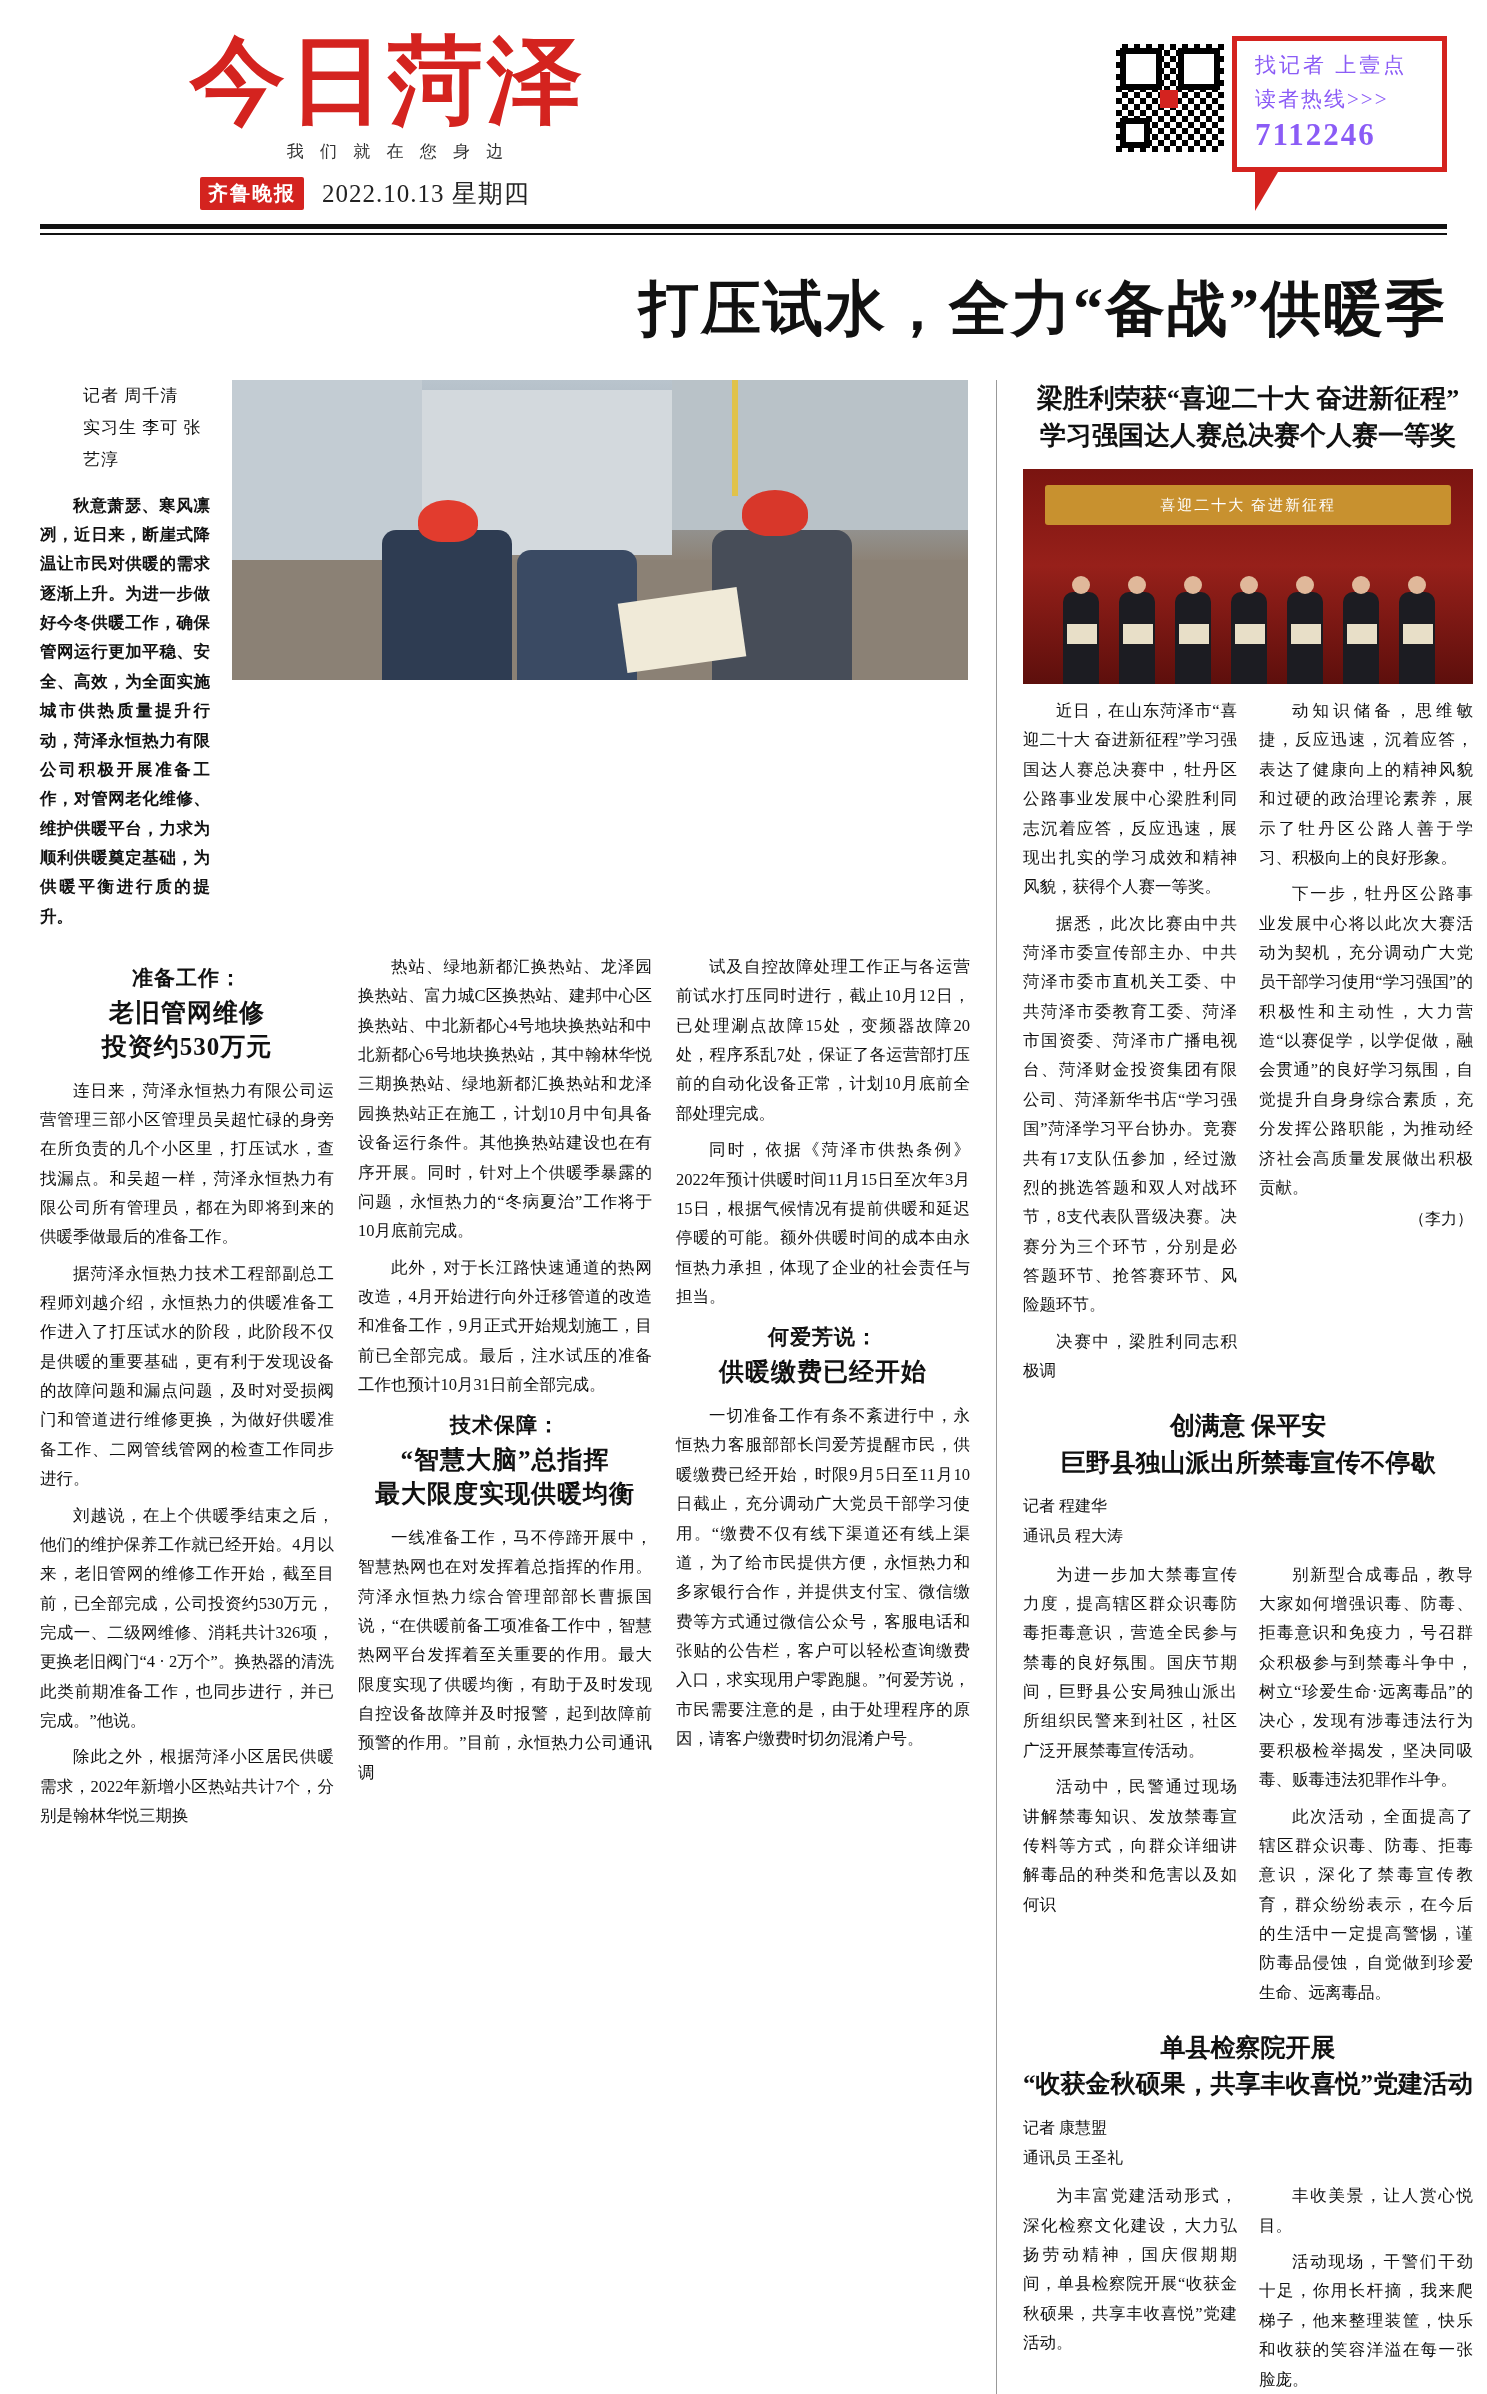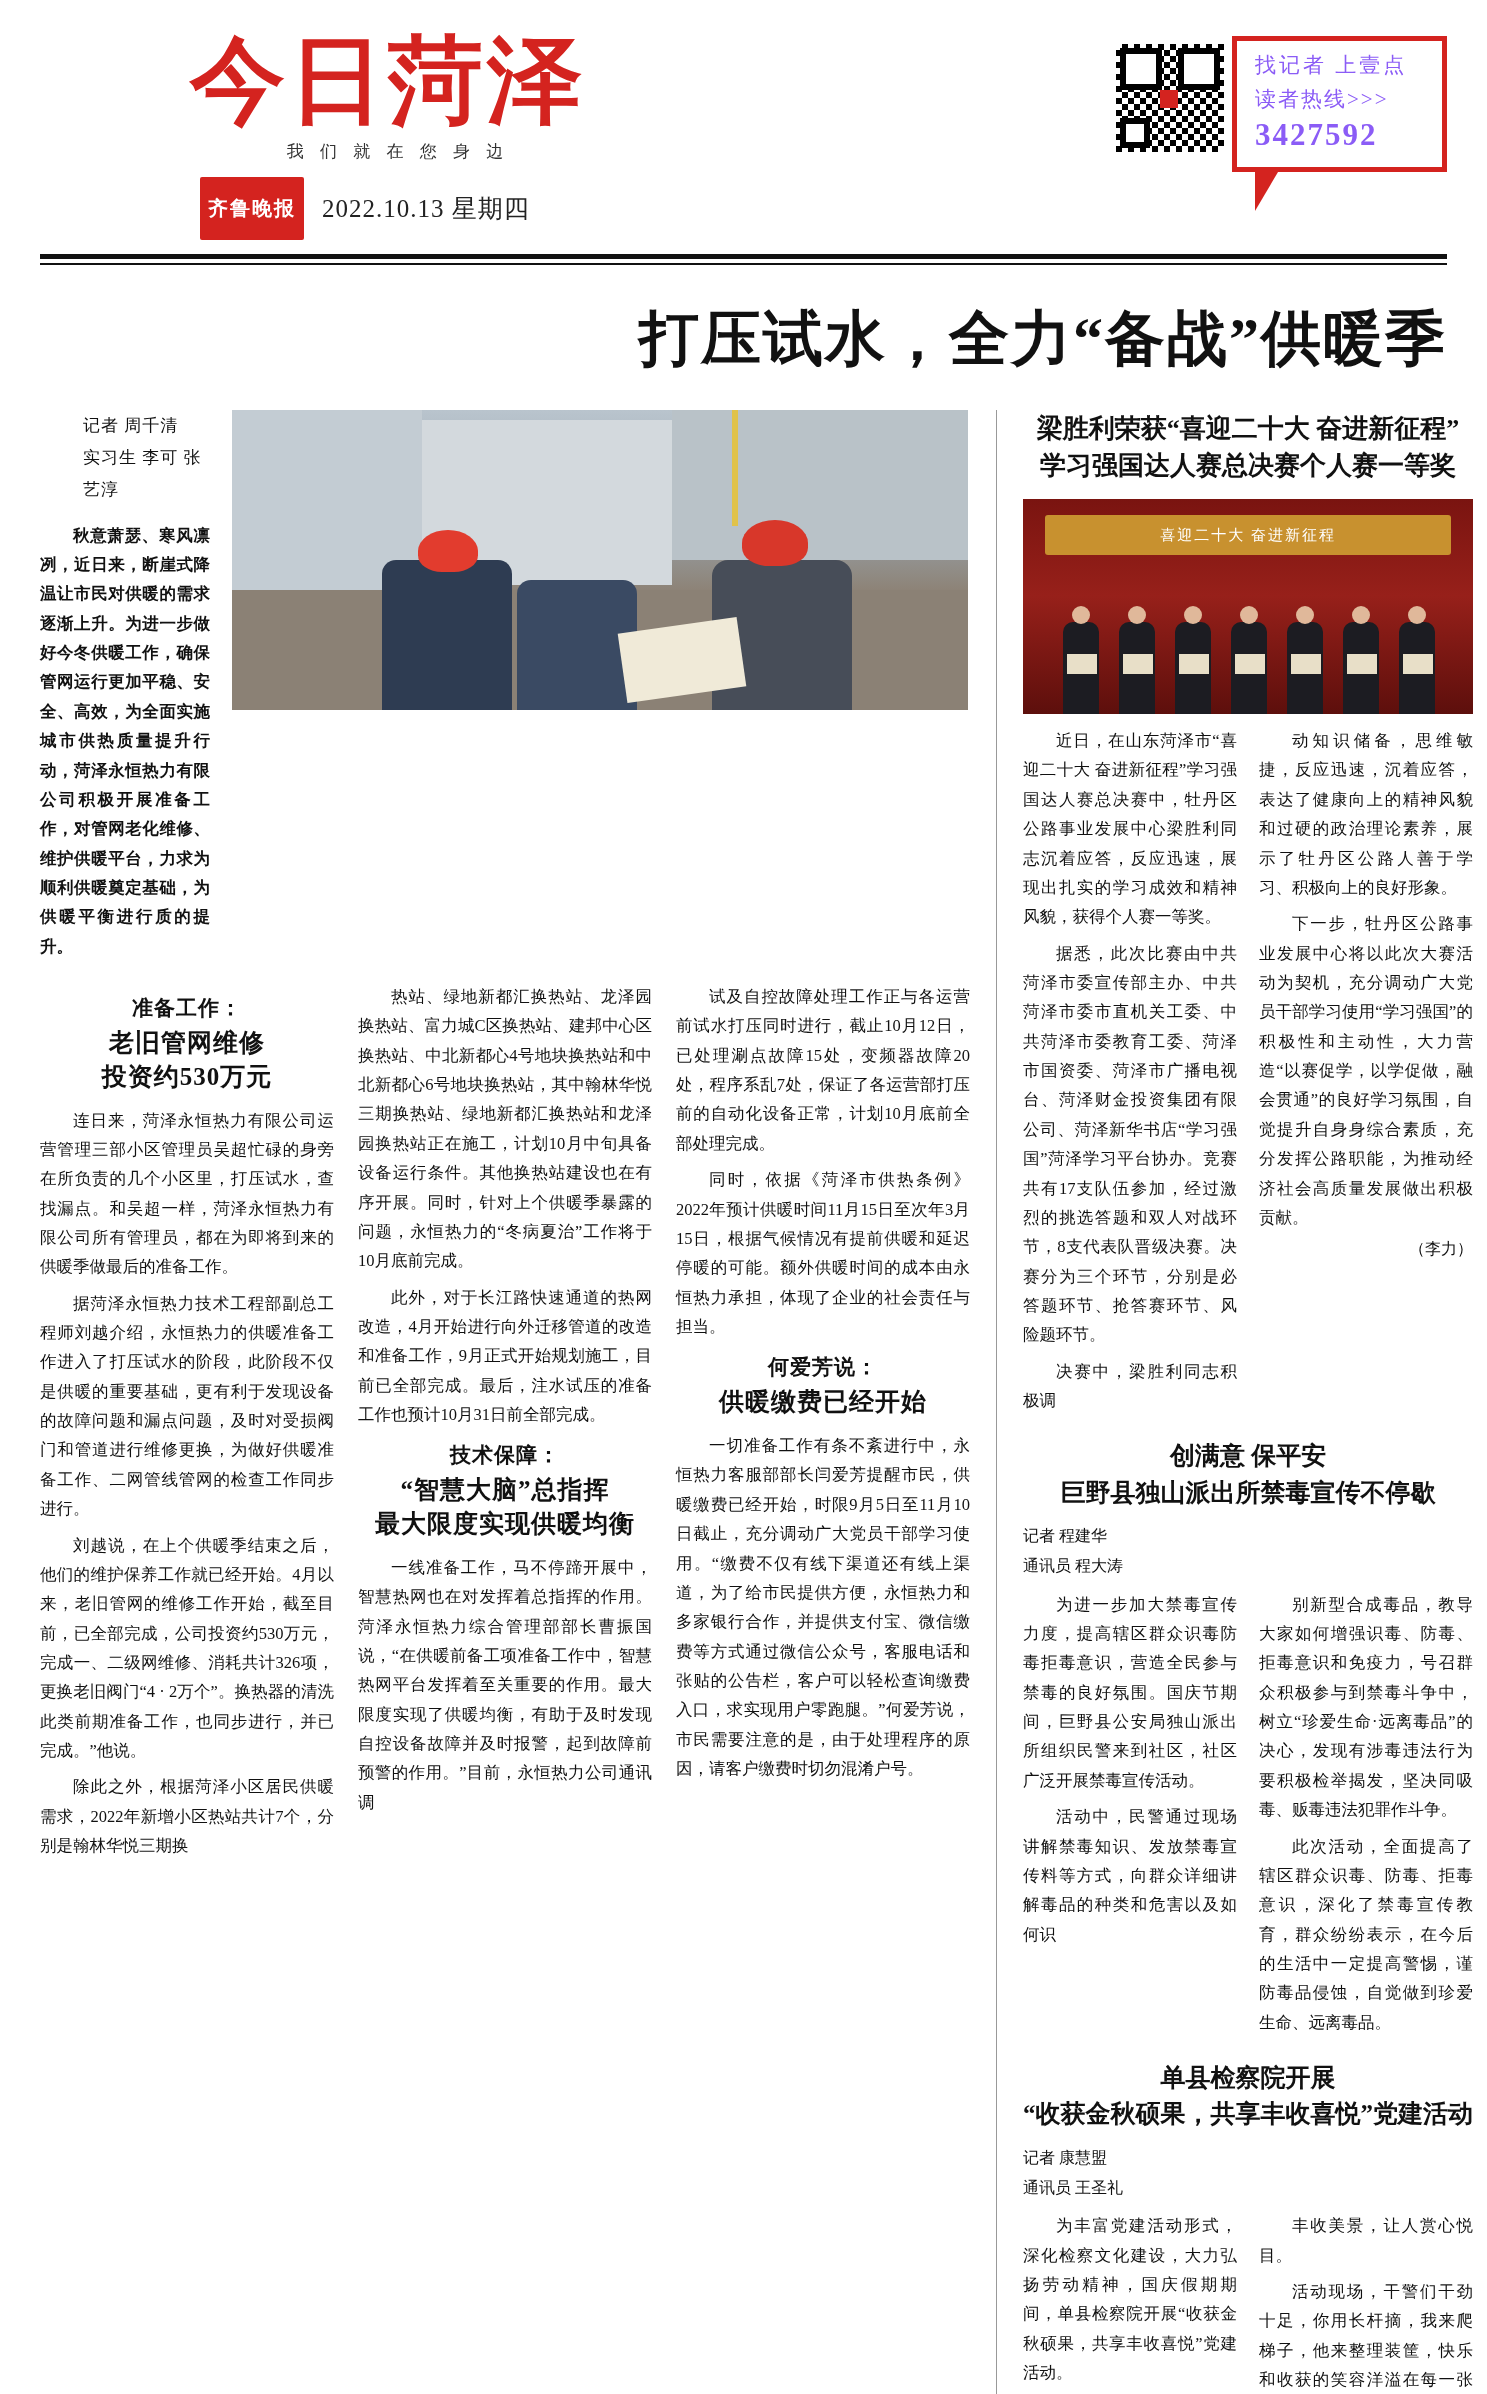--- a/index.html
+++ b/index.html
@@ -28,21 +28,21 @@
     text-align:center;
     font-size: 17px;
     color:#333;
     letter-spacing: 6px;
     margin-top: 8px;
     margin-left: 20px;
   }
   .mast-row2 { display:flex; align-items:center; gap:18px; margin-top:14px; margin-left: 10px;}
   .qilu-logo {
     background:#d4231f; color:#fff; font-size:20px; font-weight:bold;
-    padding:18px 8px; letter-spacing:2px; border-radius:2px;
+    padding:3px 8px; letter-spacing:2px; border-radius:2px;
     font-family:"Liberation Serif", serif;
   }
   .mast-date { font-size:25px; color:#222; letter-spacing:1px; }
 
   
   .mast-right { display:flex; align-items:flex-start; gap:0px; padding-top:18px; position:relative;}
   .qr {
     width: 108px; height: 108px; background:
       repeating-linear-gradient(90deg,#000 0 6px,#fff 6px 12px),
       repeating-linear-gradient(0deg,#000 0 6px,#fff 6px 12px);
@@ -151,21 +151,21 @@
       </div>
     </div>
     <div class="mast-right">
       <div class="qr">
           <div class="qr-bl"></div>
           <div class="qr-c"></div>
         </div>
       <div class="balloon">
         <div class="l1">找记者 上壹点</div>
         <div class="l2">读者热线&gt;&gt;&gt;</div>
-        <div class="l3">3427592</div>
+        <div class="l3">7112246</div>
         <div class="balloon-tail"></div>
       </div>
     </div>
   </div>
 
   <div class="rule-thick"></div>
   <div class="rule-thin"></div>
 
   <div class="headline">打压试水，全力“备战”供暖季</div>
 

